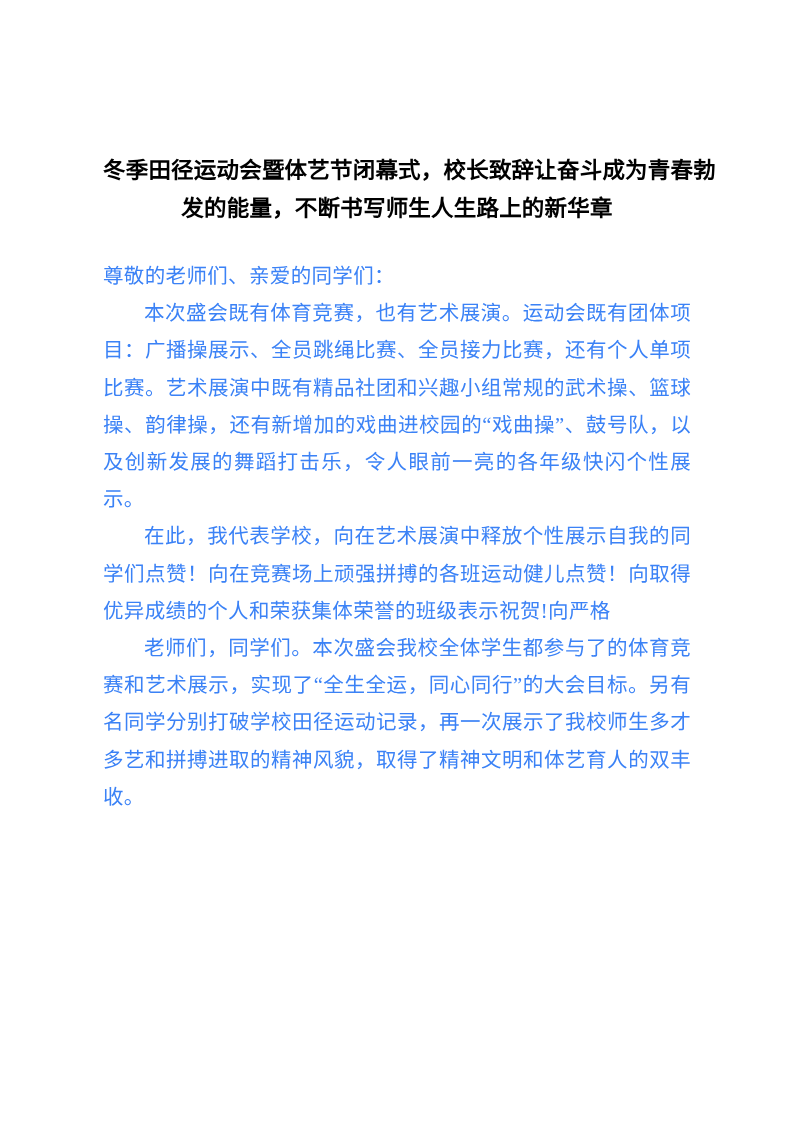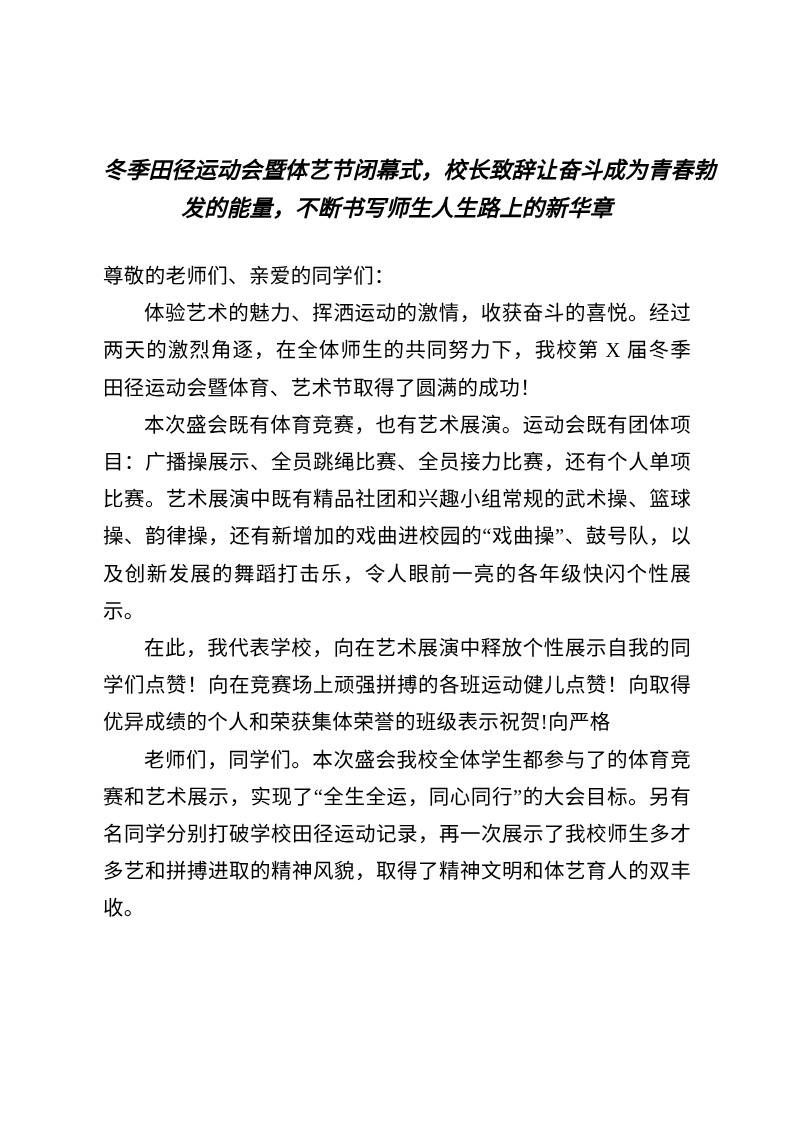--- a/index.html
+++ b/index.html
@@ -41,41 +41,40 @@
     color: #000000;
     text-align: center;
     letter-spacing: 0.2px;
     margin: 0;
     padding: 0;
   }
 
   .title-line {
     display: block;
     white-space: nowrap;
-    font-style: italic;
   }
 
   .title-line-1 {
     text-align: left;
   }
 
   .title-line-2 {
     text-align: center;
   }
 
   
   .body-text {
     margin-top: 30px;
   }
 
   .para {
     font-family: "Liberation Serif", "DejaVu Serif", serif;
     font-size: 20.5px;
     line-height: 37.2px;
-    color: #000000;
+    color: #3b82f6;
     text-align: justify;
     text-justify: inter-ideograph;
     letter-spacing: 0.35px;
     margin: 0;
     padding: 0;
   }
 
   .para.indent {
     text-indent: 2em;
   }
@@ -98,21 +97,20 @@
     <h1 class="doc-title">
       <span class="title-line title-line-1">冬季田径运动会暨体艺节闭幕式，校长致辞让奋斗成为青春勃</span>
       <span class="title-line title-line-2">发的能量，不断书写师生人生路上的新华章</span>
     </h1>
 
     <div class="body-text">
 
       <p class="para no-indent">尊敬的老师们、亲爱的同学们：</p>
 
 
-      <p class="para indent">体验艺术的魅力、挥洒运动的激情，收获奋斗的喜悦。经过两天的激烈角逐，在全体师生的共同努力下，我校第 X 届冬季田径运动会暨体育、艺术节取得了圆满的成功！</p>
 
       <p class="para indent">本次盛会既有体育竞赛，也有艺术展演。运动会既有团体项目：广播操展示、全员跳绳比赛、全员接力比赛，还有个人单项比赛。艺术展演中既有精品社团和兴趣小组常规的武术操、篮球操、韵律操，还有新增加的戏曲进校园的“戏曲操”、鼓号队，以及创新发展的舞蹈打击乐，令人眼前一亮的各年级快闪个性展示。</p>
 
       <p class="para indent clipped">在此，我代表学校，向在艺术展演中释放个性展示自我的同学们点赞！向在竞赛场上顽强拼搏的各班运动健儿点赞！向取得优异成绩的个人和荣获集体荣誉的班级表示祝贺!向严格</p>
 
       <p class="para indent">老师们，同学们。本次盛会我校全体学生都参与了的体育竞赛和艺术展示，实现了“全生全运，同心同行”的大会目标。另有名同学分别打破学校田径运动记录，再一次展示了我校师生多才多艺和拼搏进取的精神风貌，取得了精神文明和体艺育人的双丰收。</p>
 
     </div>
   </div>
 </div>

